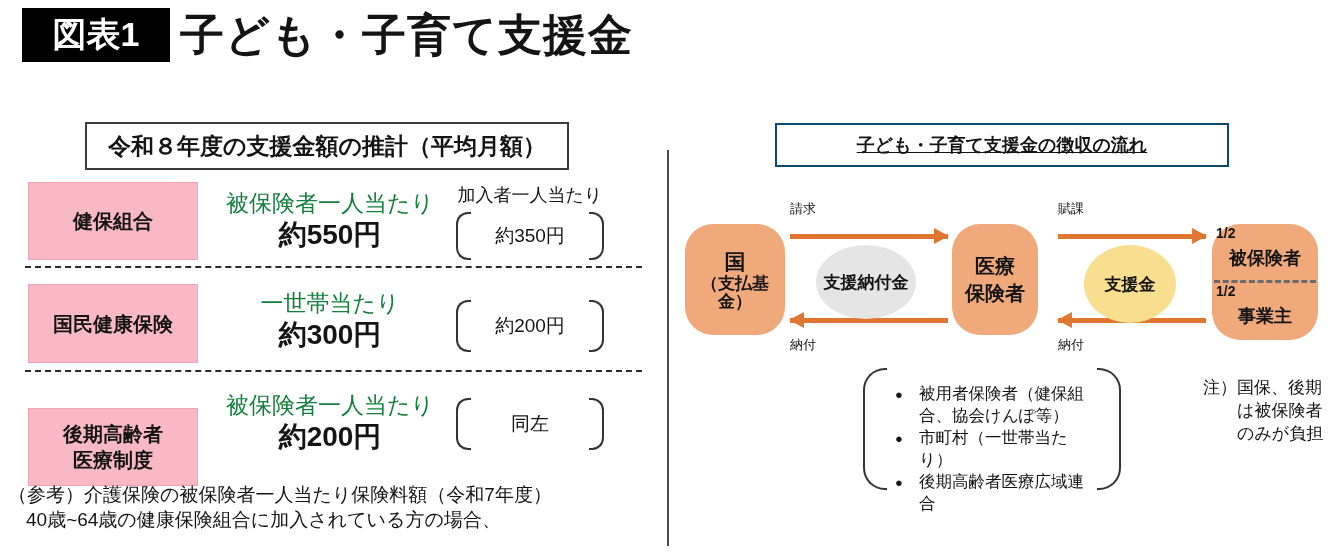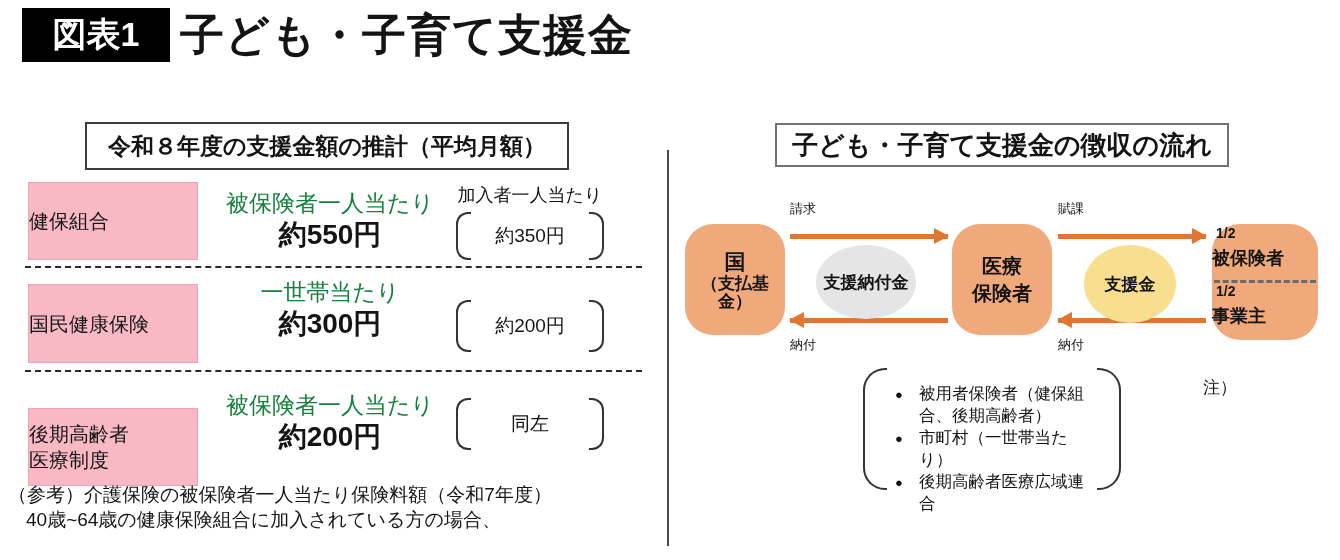--- a/index.html
+++ b/index.html
@@ -9,59 +9,59 @@
   
   .badge{position:absolute;left:22px;top:8px;width:148px;height:54px;background:#000;color:#fff;
          display:flex;align-items:center;justify-content:center;font-size:34px;font-weight:bold;}
   .fig-title{position:absolute;left:180px;top:8px;height:54px;display:flex;align-items:center;
              font-size:44px;font-weight:bold;letter-spacing:1px;}
 
   
   .lp-header{position:absolute;left:85px;top:122px;width:480px;height:44px;border:2px solid #3c3c3c;
              display:flex;align-items:center;justify-content:center;font-size:23px;font-weight:bold;}
   .pinkbox{position:absolute;left:28px;width:168px;background:#F8B9C4;border:1px solid #EFA3B3;
-           display:flex;flex-direction:column;align-items:flex-start;justify-content:center;
-           font-size:20px;font-weight:normal;line-height:26px;text-align:center;}
+           display:flex;flex-direction:column;align-items:center;justify-content:center;
+           font-size:20px;font-weight:bold;line-height:26px;text-align:center;}
   .pb1{top:182px;height:76px;}
   .pb2{top:284px;height:77px;}
   .pb3{top:408px;height:76px;}
   .rowmain{position:absolute;left:200px;width:260px;text-align:center;}
-  .rm1{top:188px;} .rm2{top:277px;} .rm3{top:390px;}
+  .rm1{top:188px;} .rm2{top:288px;} .rm3{top:390px;}
   .rowmain .l1{display:block;font-size:23px;line-height:30px;color:#15803d;}
   .rowmain .l2{display:block;font-size:28px;line-height:34px;font-weight:bold;}
   .side-label{position:absolute;left:448px;top:183px;width:164px;text-align:center;font-size:18px;}
   .bracket{position:absolute;display:flex;align-items:stretch;}
   .bk1{left:456px;top:212px;width:148px;height:48px;}
   .bk2{left:456px;top:300px;width:148px;height:52px;}
   .bk3{left:456px;top:398px;width:148px;height:52px;}
   .bk-l{width:13px;border:2px solid #333;border-right:none;border-radius:12px 0 0 12px;}
   .bk-r{width:13px;border:2px solid #333;border-left:none;border-radius:0 12px 12px 0;}
   .bk-val{flex:1;display:flex;align-items:center;justify-content:center;font-size:19px;}
   .dash-sep{position:absolute;left:25px;width:617px;height:0;border-top:2px dashed #2a2a2a;}
   .ds1{top:266px;} .ds2{top:370px;}
   .lp-notes{position:absolute;left:8px;top:482px;font-size:19px;line-height:25px;}
   .lp-notes .indent{padding-left:18px;}
 
   
   .vdiv{position:absolute;left:667px;top:150px;width:2px;height:396px;background:#4a4a4a;}
 
   
-  .rp-header{position:absolute;left:775px;top:123px;width:450px;height:40px;border:2px solid #737373;
-             display:flex;align-items:center;justify-content:center;font-size:26px;font-weight:bold;}
+  .rp-header{position:absolute;left:775px;top:123px;width:450px;height:40px;border:2px solid #0c4a6e;
+             display:flex;align-items:center;justify-content:center;font-size:18px;font-weight:bold;text-decoration:underline;}
   .onode{position:absolute;background:#F0A97B;display:flex;flex-direction:column;align-items:center;
          justify-content:center;font-weight:bold;text-align:center;border-radius:28px;}
   .n-kuni{left:685px;top:224px;width:100px;height:111px;}
   .n-kuni .nl1{font-size:21px;line-height:26px;}
   .n-kuni .nl2{font-size:17px;line-height:18px;}
-  .n-iryo{left:952px;top:224px;width:100px;height:111px;font-size:20px;line-height:27px;}
+  .n-iryo{left:952px;top:224px;width:86px;height:111px;font-size:20px;line-height:27px;}
   .n-payer{left:1212px;top:224px;width:106px;height:116px;background:#F0A97B;}
   .payer-half{position:absolute;left:0;width:106px;height:58px;}
   .ph-top{top:0;} .ph-bot{top:58px;}
   .payer-frac{position:absolute;left:4px;top:1px;font-size:14px;}
-  .payer-lab{position:absolute;left:0;right:0;top:22px;text-align:left;font-size:18px;font-weight:bold;}
+  .payer-lab{position:absolute;left:0;right:0;top:22px;text-align:center;font-size:18px;font-weight:bold;}
   .payer-dash{position:absolute;left:2px;right:2px;top:56px;border-top:3px dashed #6b6b6b;}
 
   .harrow{position:absolute;height:5px;background:#E0762F;}
   .ar-right::after{content:"";position:absolute;right:-1px;top:-6px;width:0;height:0;
     border-left:15px solid #E0762F;border-top:8px solid transparent;border-bottom:8px solid transparent;}
   .ar-left::before{content:"";position:absolute;left:-1px;top:-6px;width:0;height:0;
     border-right:15px solid #E0762F;border-top:8px solid transparent;border-bottom:8px solid transparent;}
   .a1{left:790px;top:234px;width:158px;}
   .a2{left:1058px;top:234px;width:148px;}
   .a3{left:790px;top:318px;width:158px;}
@@ -184,30 +184,31 @@
 
   <div class="ellipse el-green">支援納付金</div>
   <div class="ellipse el-yellow">支援金</div>
 
   <div class="insurers">
     <div class="big-bk-l"></div>
     <div class="big-bk-r"></div>
     <ul>
       <li>
         <span class="dot">●</span>
-        <span>被用者保険者（健保組合、後期高齢者）</span>
+        <span>被用者保険者（健保組合、協会けんぽ等）</span>
       </li>
       <li>
         <span class="dot">●</span>
         <span>市町村（一世帯当たり）</span>
       </li>
       <li>
         <span class="dot">●</span>
         <span>後期高齢者医療広域連合</span>
       </li>
     </ul>
   </div>
 
   <div class="rp-note">
     <span class="pfx">注）</span>
+    <span class="body">国保、後期は被保険者のみが負担</span>
   </div>
 
 </div>
 
 </body></html>

